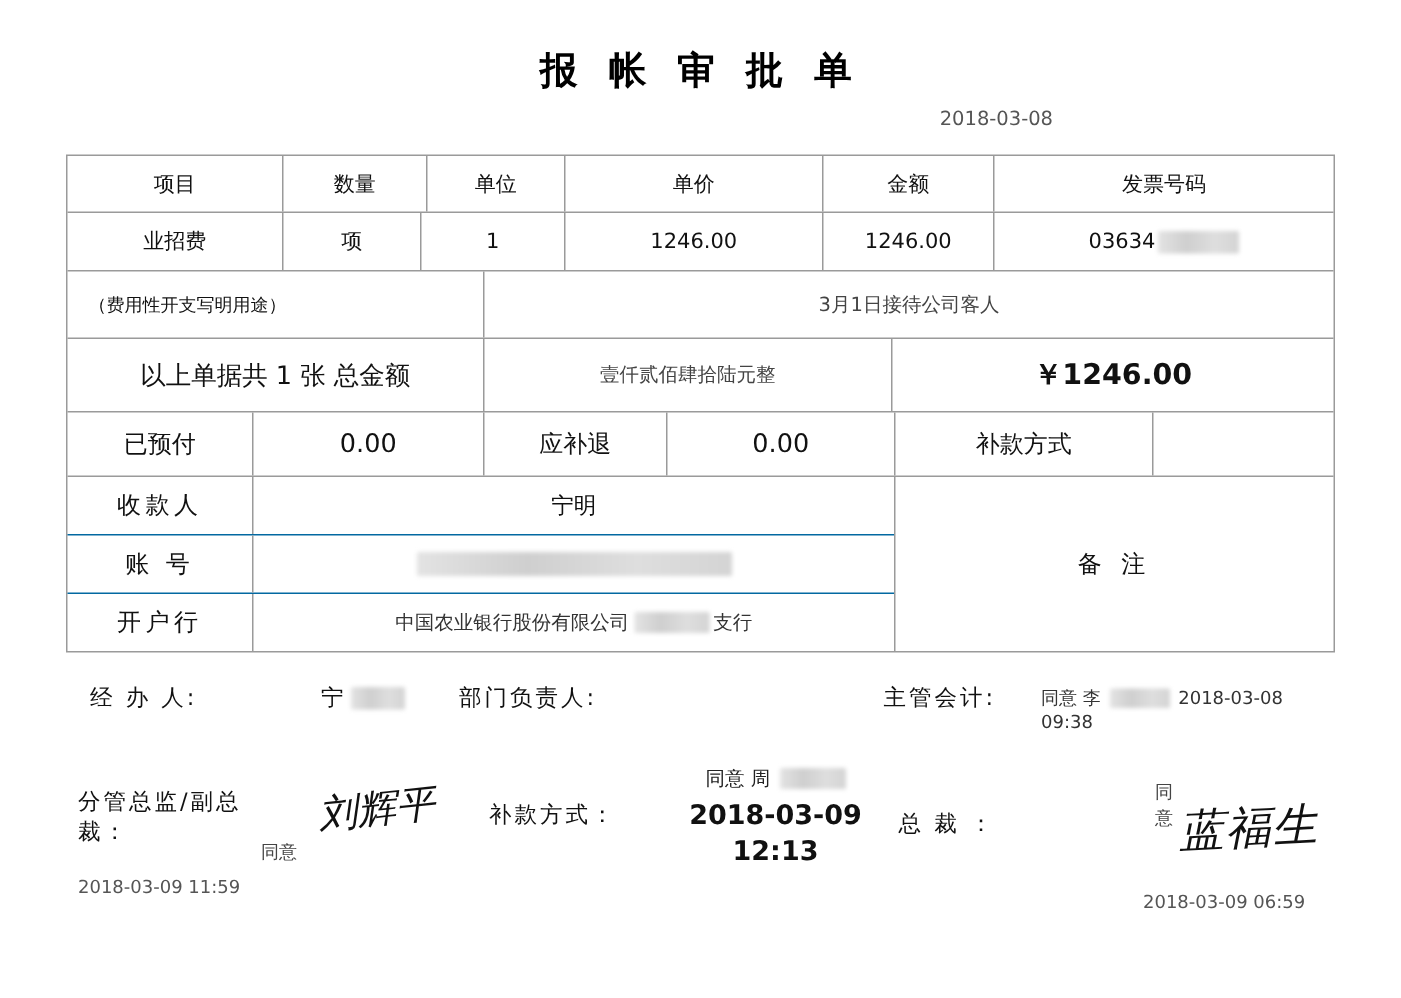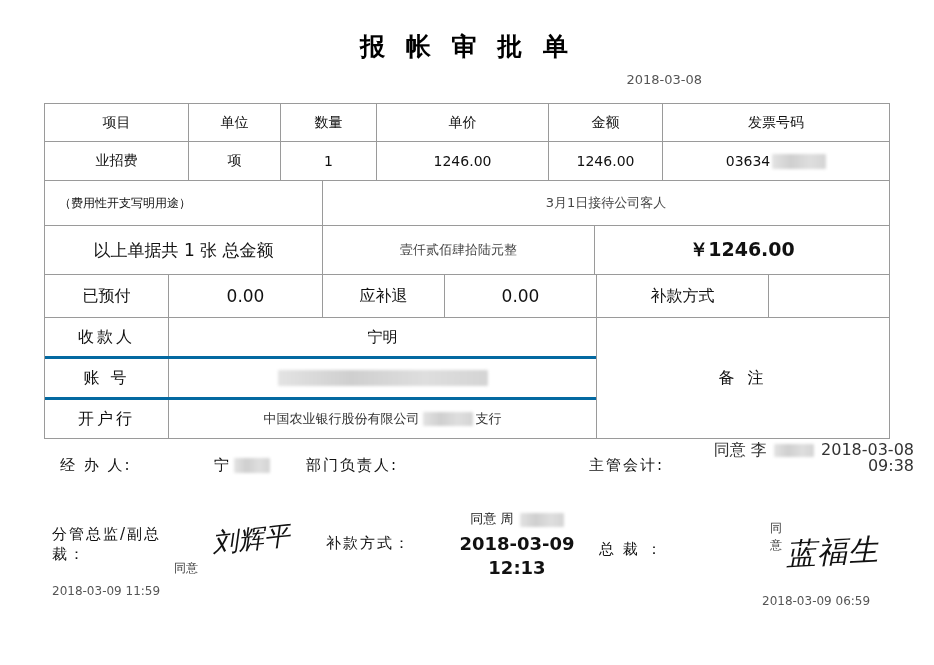--- a/index.html
+++ b/index.html
@@ -100,21 +100,21 @@
   .payee-left { width: 552px; border-right: 1px solid #9a9a9a; box-sizing: border-box; }
   .payee-right {
     width: 292px;
     box-sizing: border-box;
     display: flex;
     align-items: center;
     justify-content: center;
     font-size: 16px;
     letter-spacing: 4px;
   }
-  .pl-row { display: flex; height: 38px; border-bottom: 3px solid #0369a1; }
+  .pl-row { display: flex; height: 38px; border-bottom: 1px solid #0369a1; }
   .pl-row:last-child { border-bottom: none; text-align: right; }
   .pl-label {
     width: 124px;
     box-sizing: border-box;
     border-right: 1px solid #9a9a9a;
     display: flex; align-items: center; justify-content: center;
     font-size: 16px;
     letter-spacing: 3px;
   }
   .pl-value {
@@ -144,22 +144,22 @@
     font-size: 15px;
   }
   .sig-row1 { position: absolute; left: 0; top: 12px; width: 860px; height: 50px; }
   .sig-label { font-size: 15px; letter-spacing: 2px; color: #111; }
 
   .blk-handler { position: absolute; left: 16px; top: 14px; }
   .handler-val { position: absolute; left: 170px; top: 14px; font-size: 15px; }
   .blk-dept { position: absolute; left: 262px; top: 14px; }
   .blk-acct { position: absolute; left: 545px; top: 14px; }
   .acct-approve {
-    position: absolute; left: 650px; top: 0;
-    font-size: 16px; color: #333; line-height: 16px; width: 220px; text-align: right;
+    position: absolute; left: 650px; top: 15px;
+    font-size: 12px; color: #333; line-height: 16px; width: 220px;
   }
 
   .sig-row2 { position: absolute; left: 0; top: 72px; width: 860px; height: 120px; }
   .blk-vp { position: absolute; left: 8px; top: 22px; width: 130px; line-height: 20px; }
   .vp-agree { position: absolute; left: 130px; top: 58px; font-size: 12px; color: #444; }
   .vp-date { position: absolute; left: 8px; top: 82px; font-size: 12px; color: #555; }
   .vp-sign {
     position: absolute; left: 168px; top: 20px;
     font-family: "DejaVu Serif", serif;
     font-size: 26px;
@@ -200,22 +200,22 @@
 
 <div class="page">
 
   <div class="doc-title">报 帐 审 批 单</div>
   <div class="doc-date">2018-03-08</div>
 
   <div class="table-wrap">
 
     <div class="row r-head">
       <div class="cell c1">项目</div>
+      <div class="cell c3">数量</div>
       <div class="cell c2">单位</div>
-      <div class="cell c3">数量</div>
       <div class="cell c4">单价</div>
       <div class="cell c5">金额</div>
       <div class="cell c6">发票号码</div>
     </div>
 
     <div class="row r-item">
       <div class="cell c1">业招费</div>
       <div class="cell c2">项</div>
       <div class="cell c3">1</div>
       <div class="cell c4">1246.00</div>

